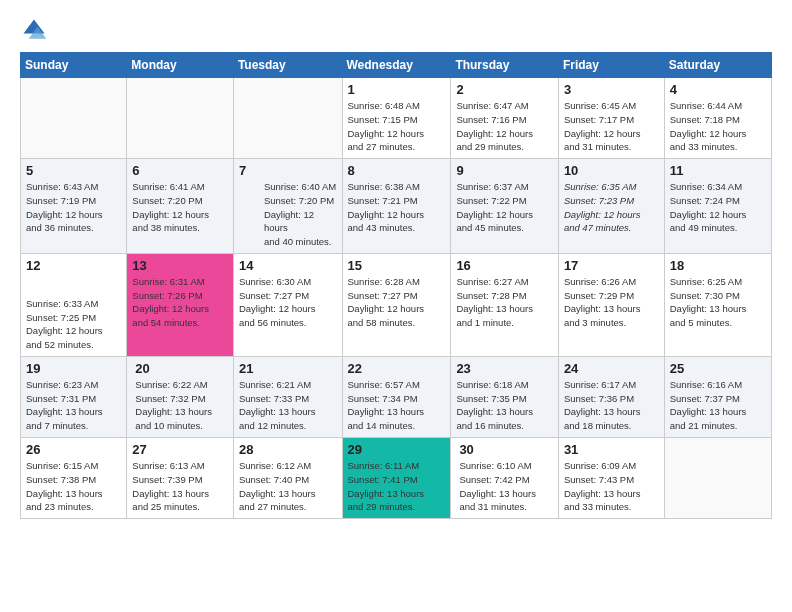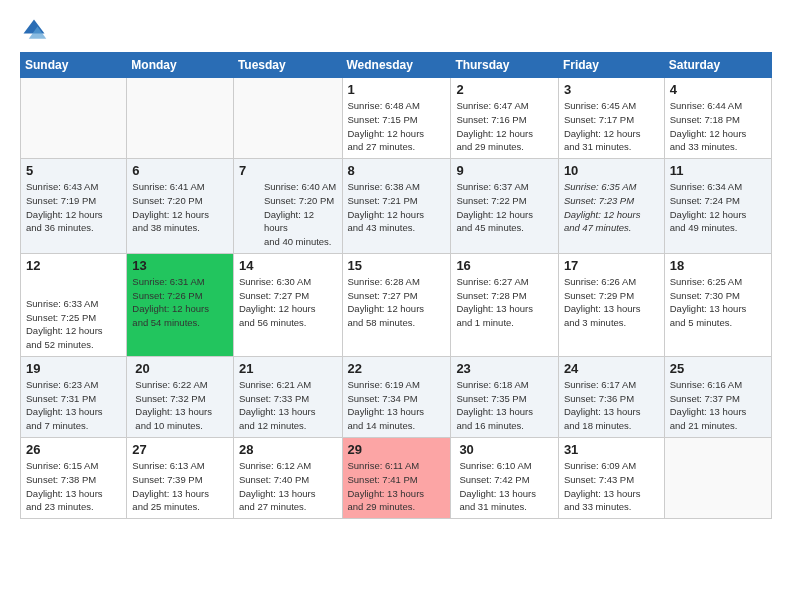--- a/index.html
+++ b/index.html
@@ -213,21 +213,21 @@
           </td>
         </tr>
         <tr>
           <td style="background: rgb(255, 255, 255);">
             <span class="day-number">12</span>
             <div class="day-info" style="white-space: pre-line; margin-top: 24px;">Sunrise: 6:33 AM
 Sunset: 7:25 PM
 Daylight: 12 hours
 and 52 minutes.</div>
           </td>
-          <td style="background: #22c55e; margin-top: 20px;">
+          <td style="background: #ec4899; margin-top: 20px;">
             <span class="day-number">13</span>
             <div class="day-info" style="white-space: pre-line;">Sunrise: 6:31 AM
 Sunset: 7:26 PM
 Daylight: 12 hours
 and 54 minutes.</div>
           </td>
           <td style="background: rgb(255, 255, 255);">
             <span class="day-number">14</span>
             <div class="day-info" style="white-space: pre-line;">Sunrise: 6:30 AM
 Sunset: 7:27 PM
@@ -280,21 +280,21 @@
           </td>
           <td style="background: rgb(240, 244, 248);">
             <span class="day-number">21</span>
             <div class="day-info" style="white-space: pre-line;">Sunrise: 6:21 AM
 Sunset: 7:33 PM
 Daylight: 13 hours
 and 12 minutes.</div>
           </td>
           <td style="background: rgb(240, 244, 248);">
             <span class="day-number">22</span>
-            <div class="day-info" style="white-space: pre-line;">Sunrise: 6:19 AM
+            <div class="day-info" style="white-space: pre-line;">Sunrise: 6:57 AM
 Sunset: 7:34 PM
 Daylight: 13 hours
 and 14 minutes.</div>
           </td>
           <td style="background: rgb(240, 244, 248);">
             <span class="day-number">23</span>
             <div class="day-info" style="white-space: pre-line;">Sunrise: 6:18 AM
 Sunset: 7:35 PM
 Daylight: 13 hours
 and 16 minutes.</div>
@@ -329,21 +329,21 @@
 Daylight: 13 hours
 and 25 minutes.</div>
           </td>
           <td style="background: rgb(255, 255, 255);">
             <span class="day-number">28</span>
             <div class="day-info" style="white-space: pre-line;">Sunrise: 6:12 AM
 Sunset: 7:40 PM
 Daylight: 13 hours
 and 27 minutes.</div>
           </td>
-          <td style="background: #fca5a5;">
+          <td style="background: #14b8a6;">
             <span class="day-number">29</span>
             <div class="day-info" style="white-space: pre-line;">Sunrise: 6:11 AM
 Sunset: 7:41 PM
 Daylight: 13 hours
 and 29 minutes.</div>
           </td>
           <td style="background: rgb(255, 255, 255); padding-left: 8px;">
             <span class="day-number">30</span>
             <div class="day-info" style="white-space: pre-line;">Sunrise: 6:10 AM
 Sunset: 7:42 PM

